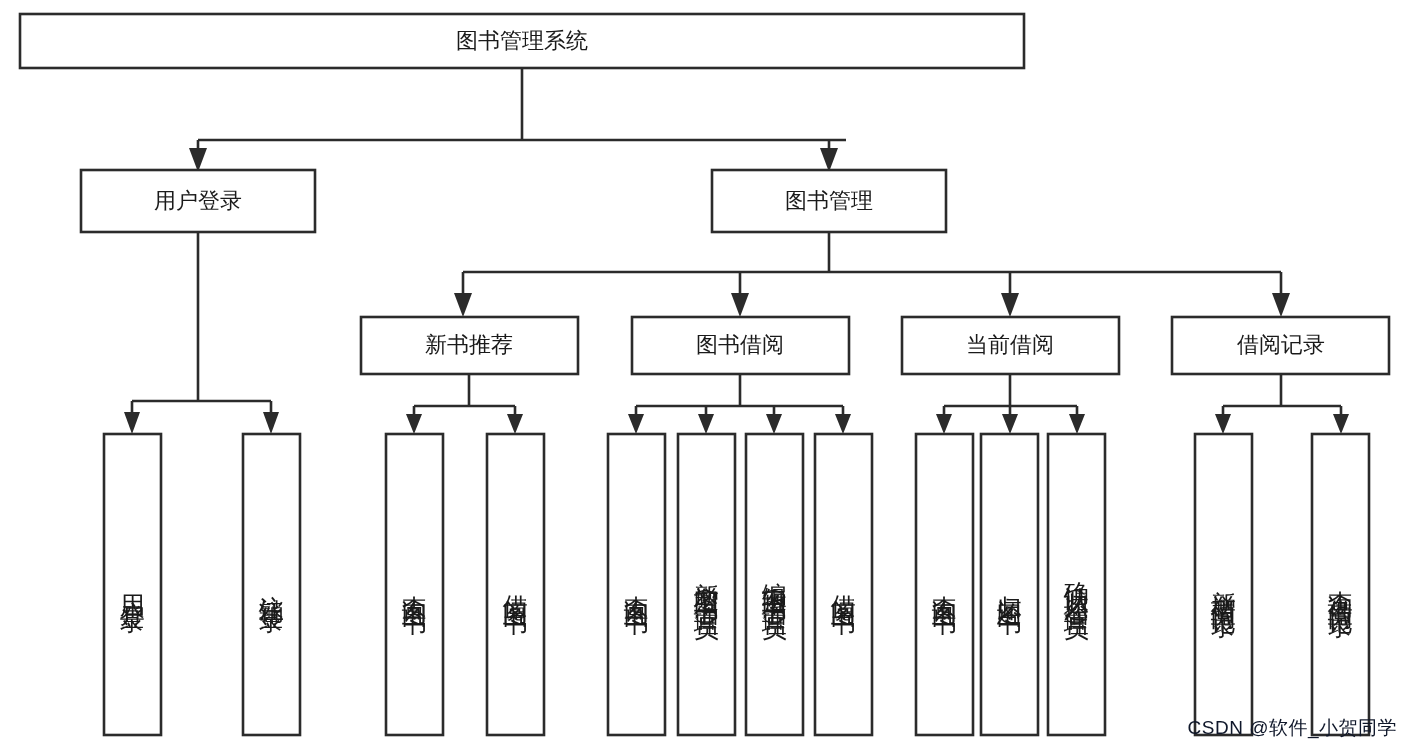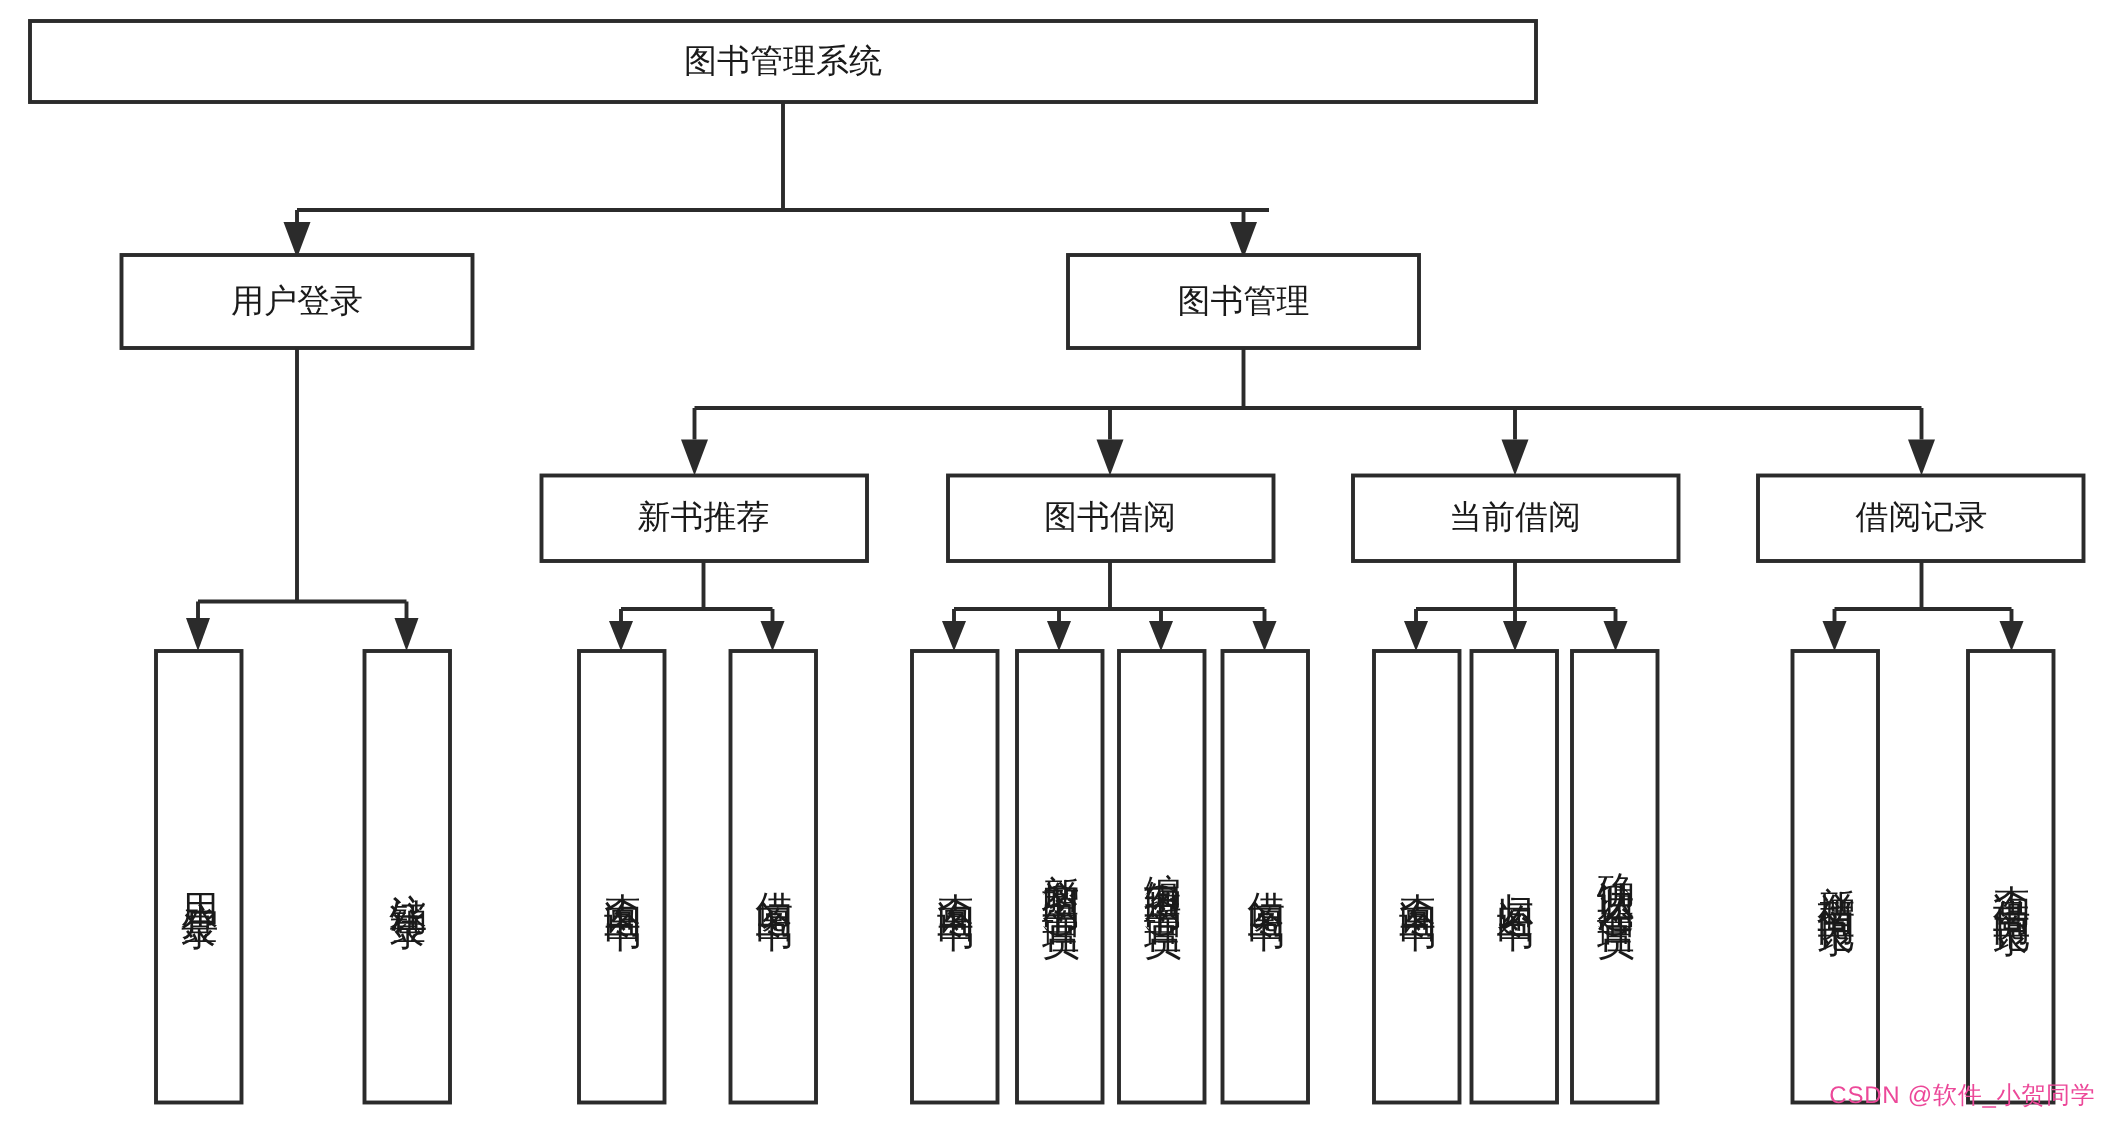--- a/index.html
+++ b/index.html
@@ -61,22 +61,22 @@
     align-items: center;
     justify-content: center;
     white-space: nowrap;
     pointer-events: none;
   }
   .watermark {
     position: absolute;
     right: 8px;
     bottom: 6px;
     font-family: "Liberation Sans", "DejaVu Sans", sans-serif;
-    font-size: 16px;
-    color: #ec4899;
+    font-size: 19px;
+    color: #0f172a;
     letter-spacing: 0.5px;
     white-space: nowrap;
   }
 </style>
 </head>
 <body>
 
 <div id="diagram-root">
 
   <svg class="diagram-canvas" viewBox="0 0 1405 747">

